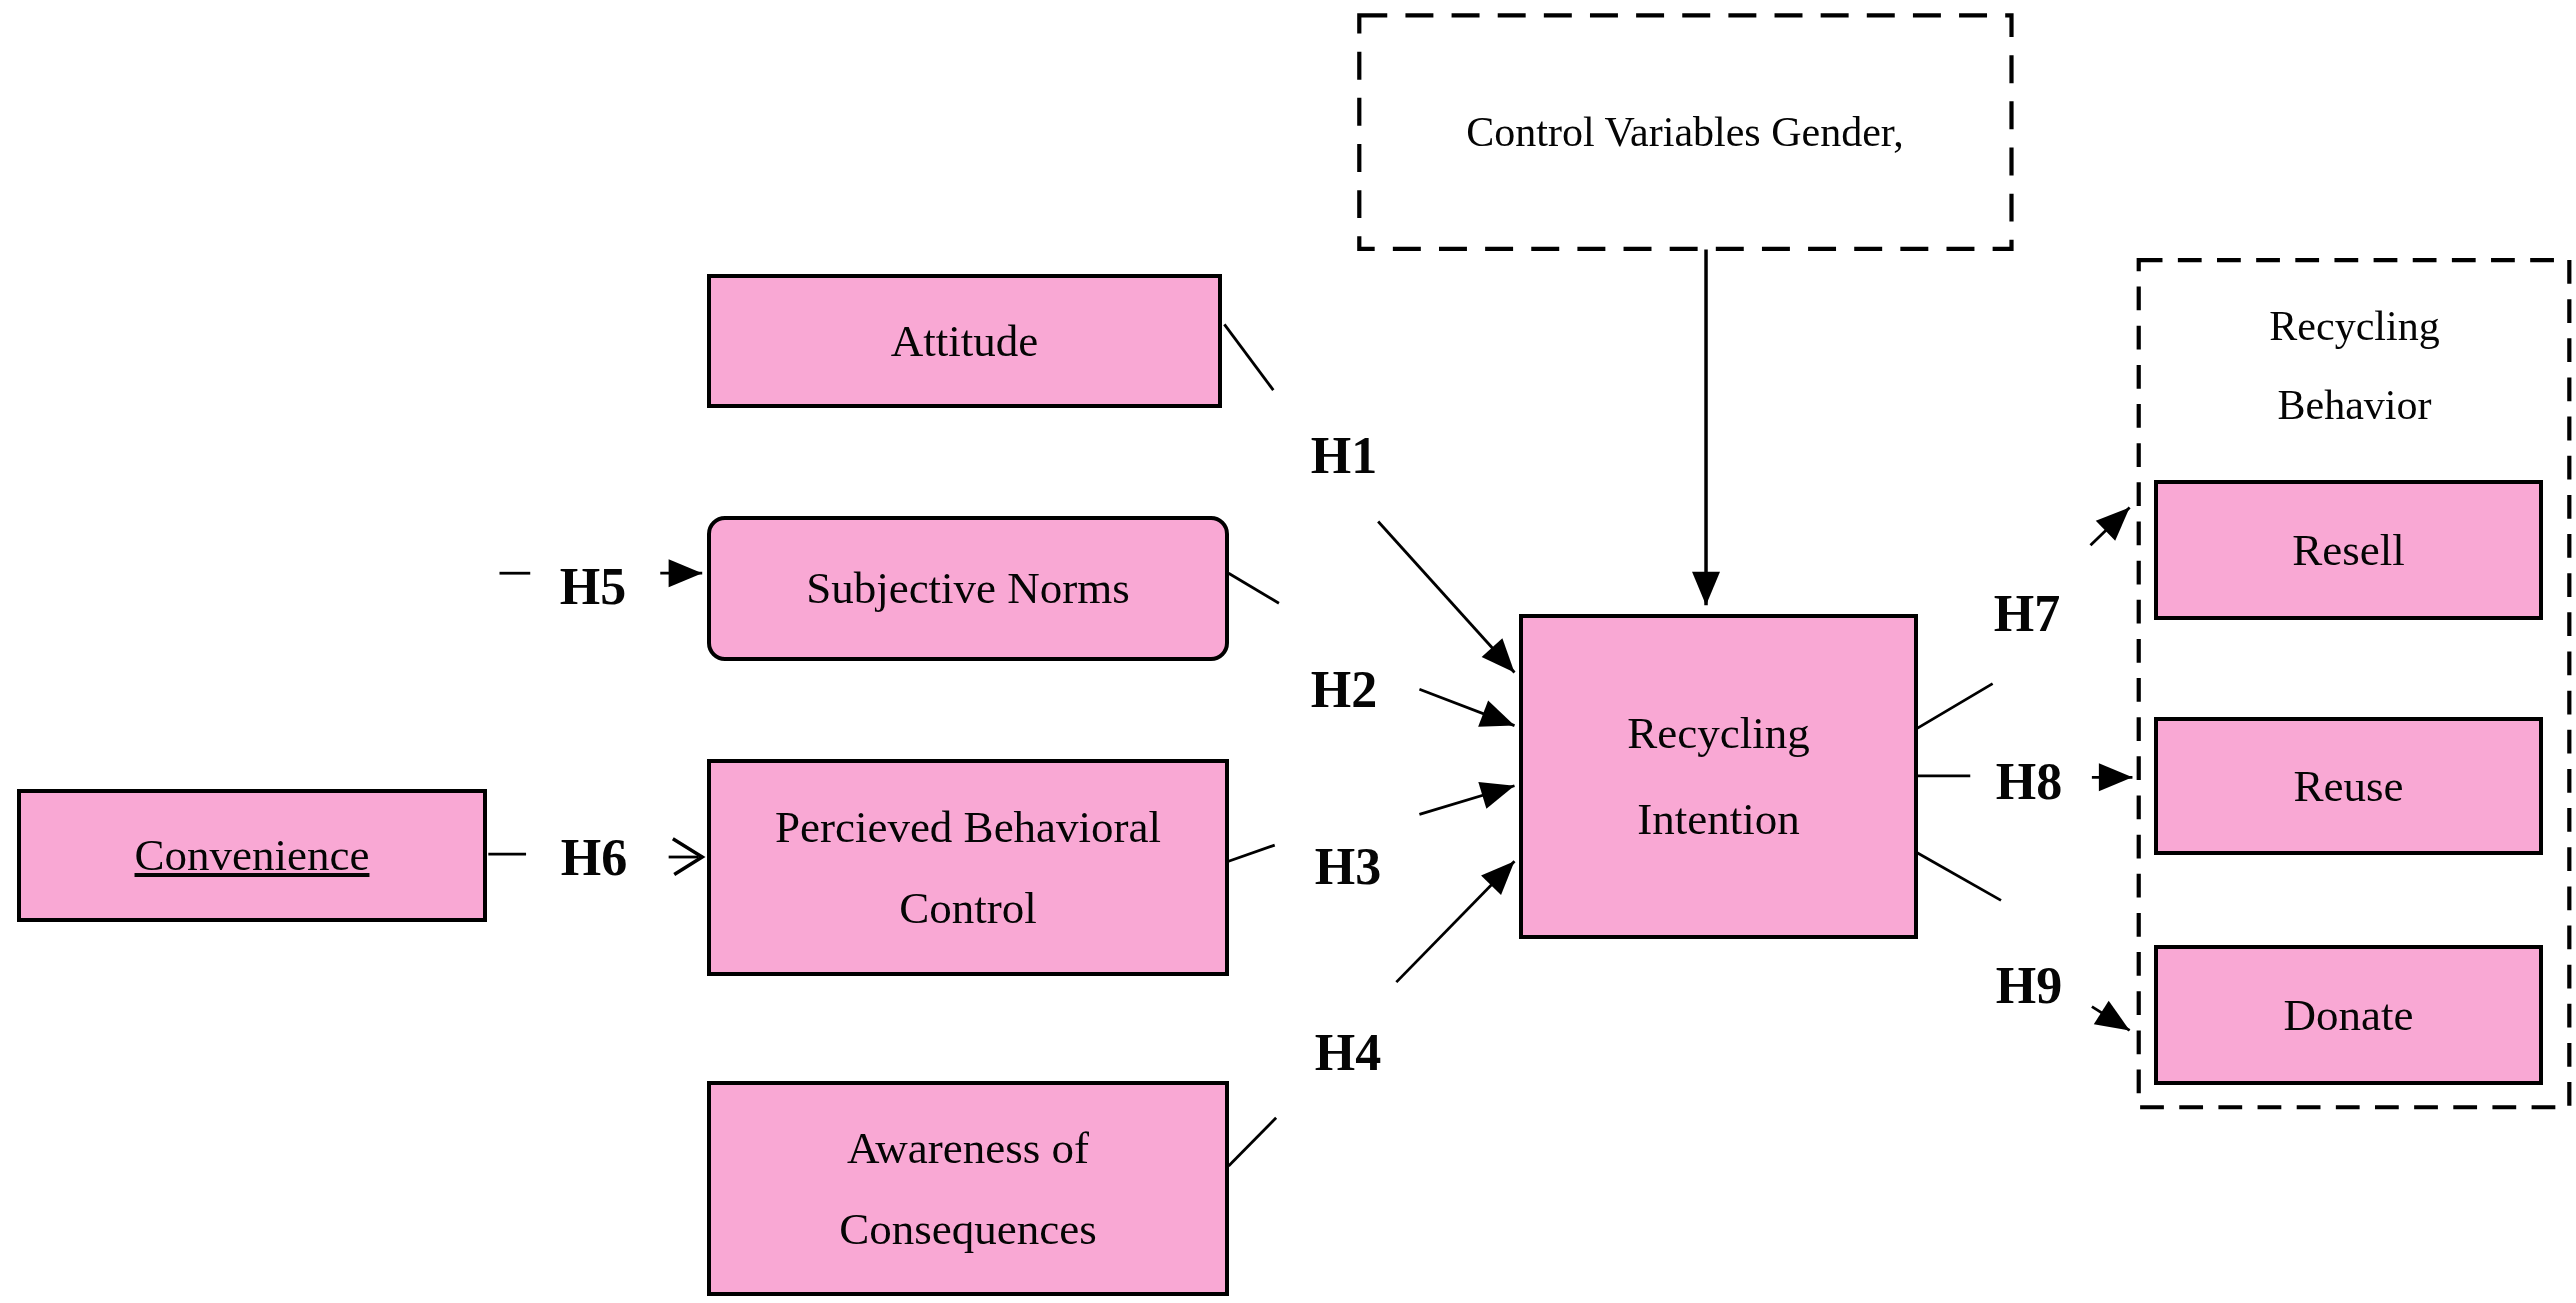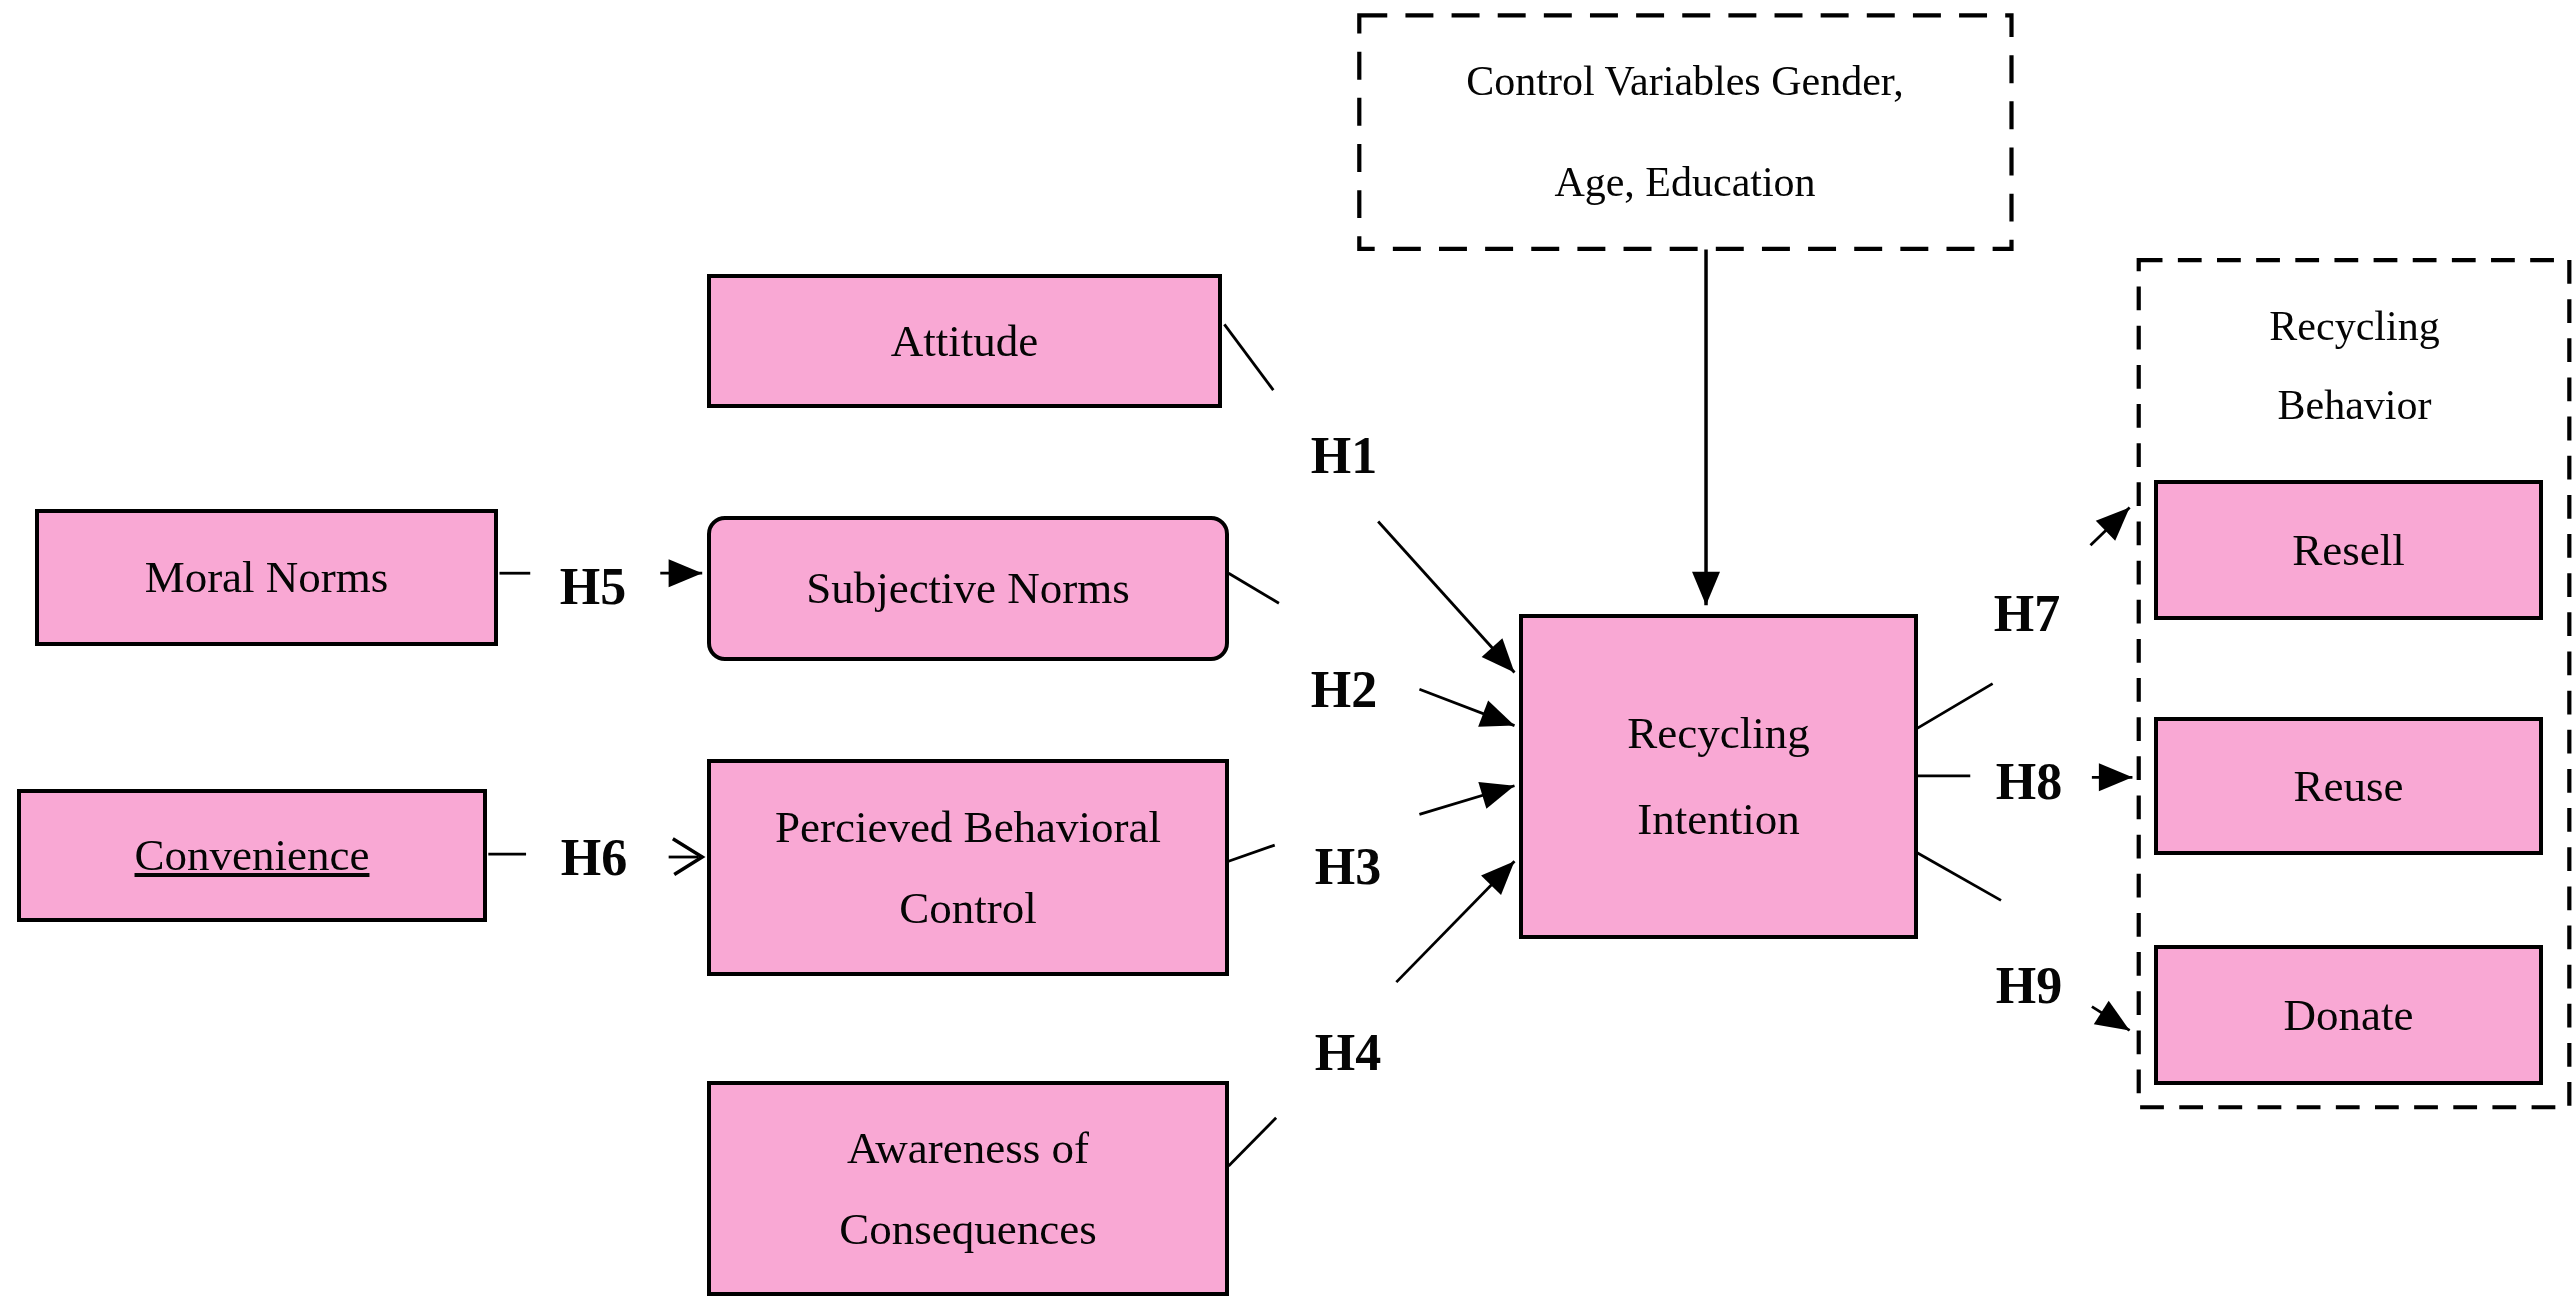--- a/index.html
+++ b/index.html
@@ -106,30 +106,26 @@
     <line x1="2738" y1="1110" x2="2818" y2="1110" stroke="#000000" stroke-width="4"></line>
     <line x1="2742" y1="1220" x2="2862" y2="1288" stroke="#000000" stroke-width="4"></line>
 
     <line x1="2990" y1="780" x2="3046" y2="726" stroke="#000000" stroke-width="4" marker-end="url(#ah)"></line>
     <line x1="2992" y1="1112" x2="3050" y2="1112" stroke="#000000" stroke-width="4" marker-end="url(#ah)"></line>
     <line x1="2992" y1="1440" x2="3046" y2="1474" stroke="#000000" stroke-width="4" marker-end="url(#ah)"></line>
   </svg>
 
   <div class="overlay-text" style="left:1359px; top:15.4px; width:652px; height:234px;">
     <span>Control Variables Gender,</span>
-    <span>Age, Education</span>
   </div>
 
   <div class="node" style="left:707px; top:274px; width:515px; height:134px;">
     <span>Attitude</span>
   </div>
 
-  <div class="node" style="left:35px; top:509px; width:463px; height:137px;">
-    <span>Moral Norms</span>
-  </div>
 
   <div class="node" style="left:707px; top:516px; width:522px; height:145px;border-radius:18px;">
     <span>Subjective Norms</span>
   </div>
 
   <div class="node" style="left:17px; top:789px; width:470px; height:133px;text-decoration:underline;">
     <span>Convenience</span>
   </div>
 
   <div class="node" style="left:707px; top:1081px; width:522px; height:215px;">

